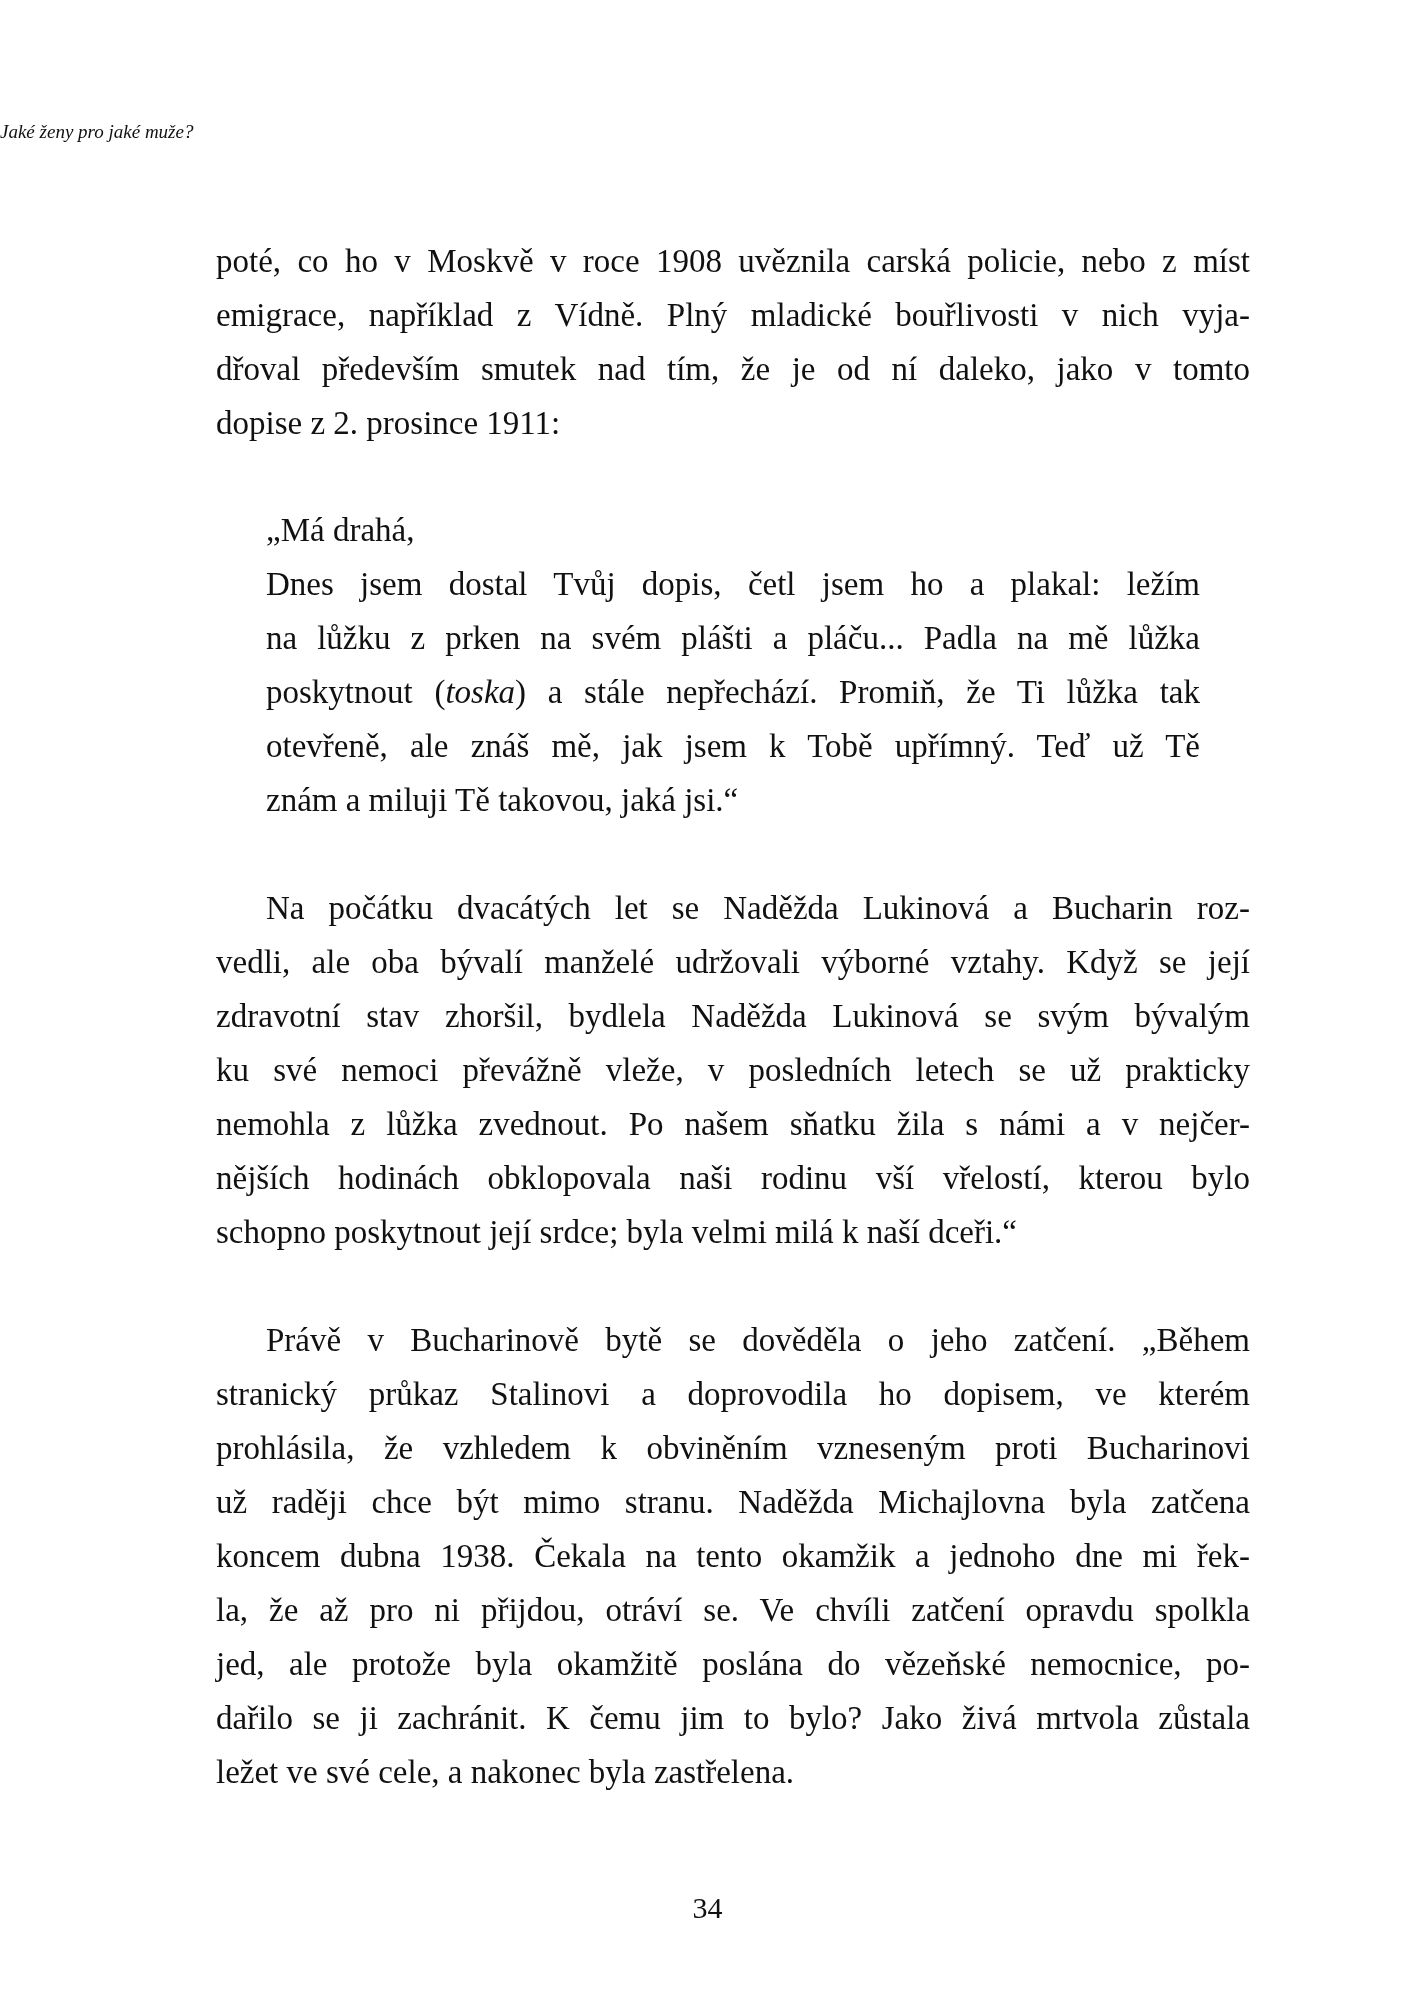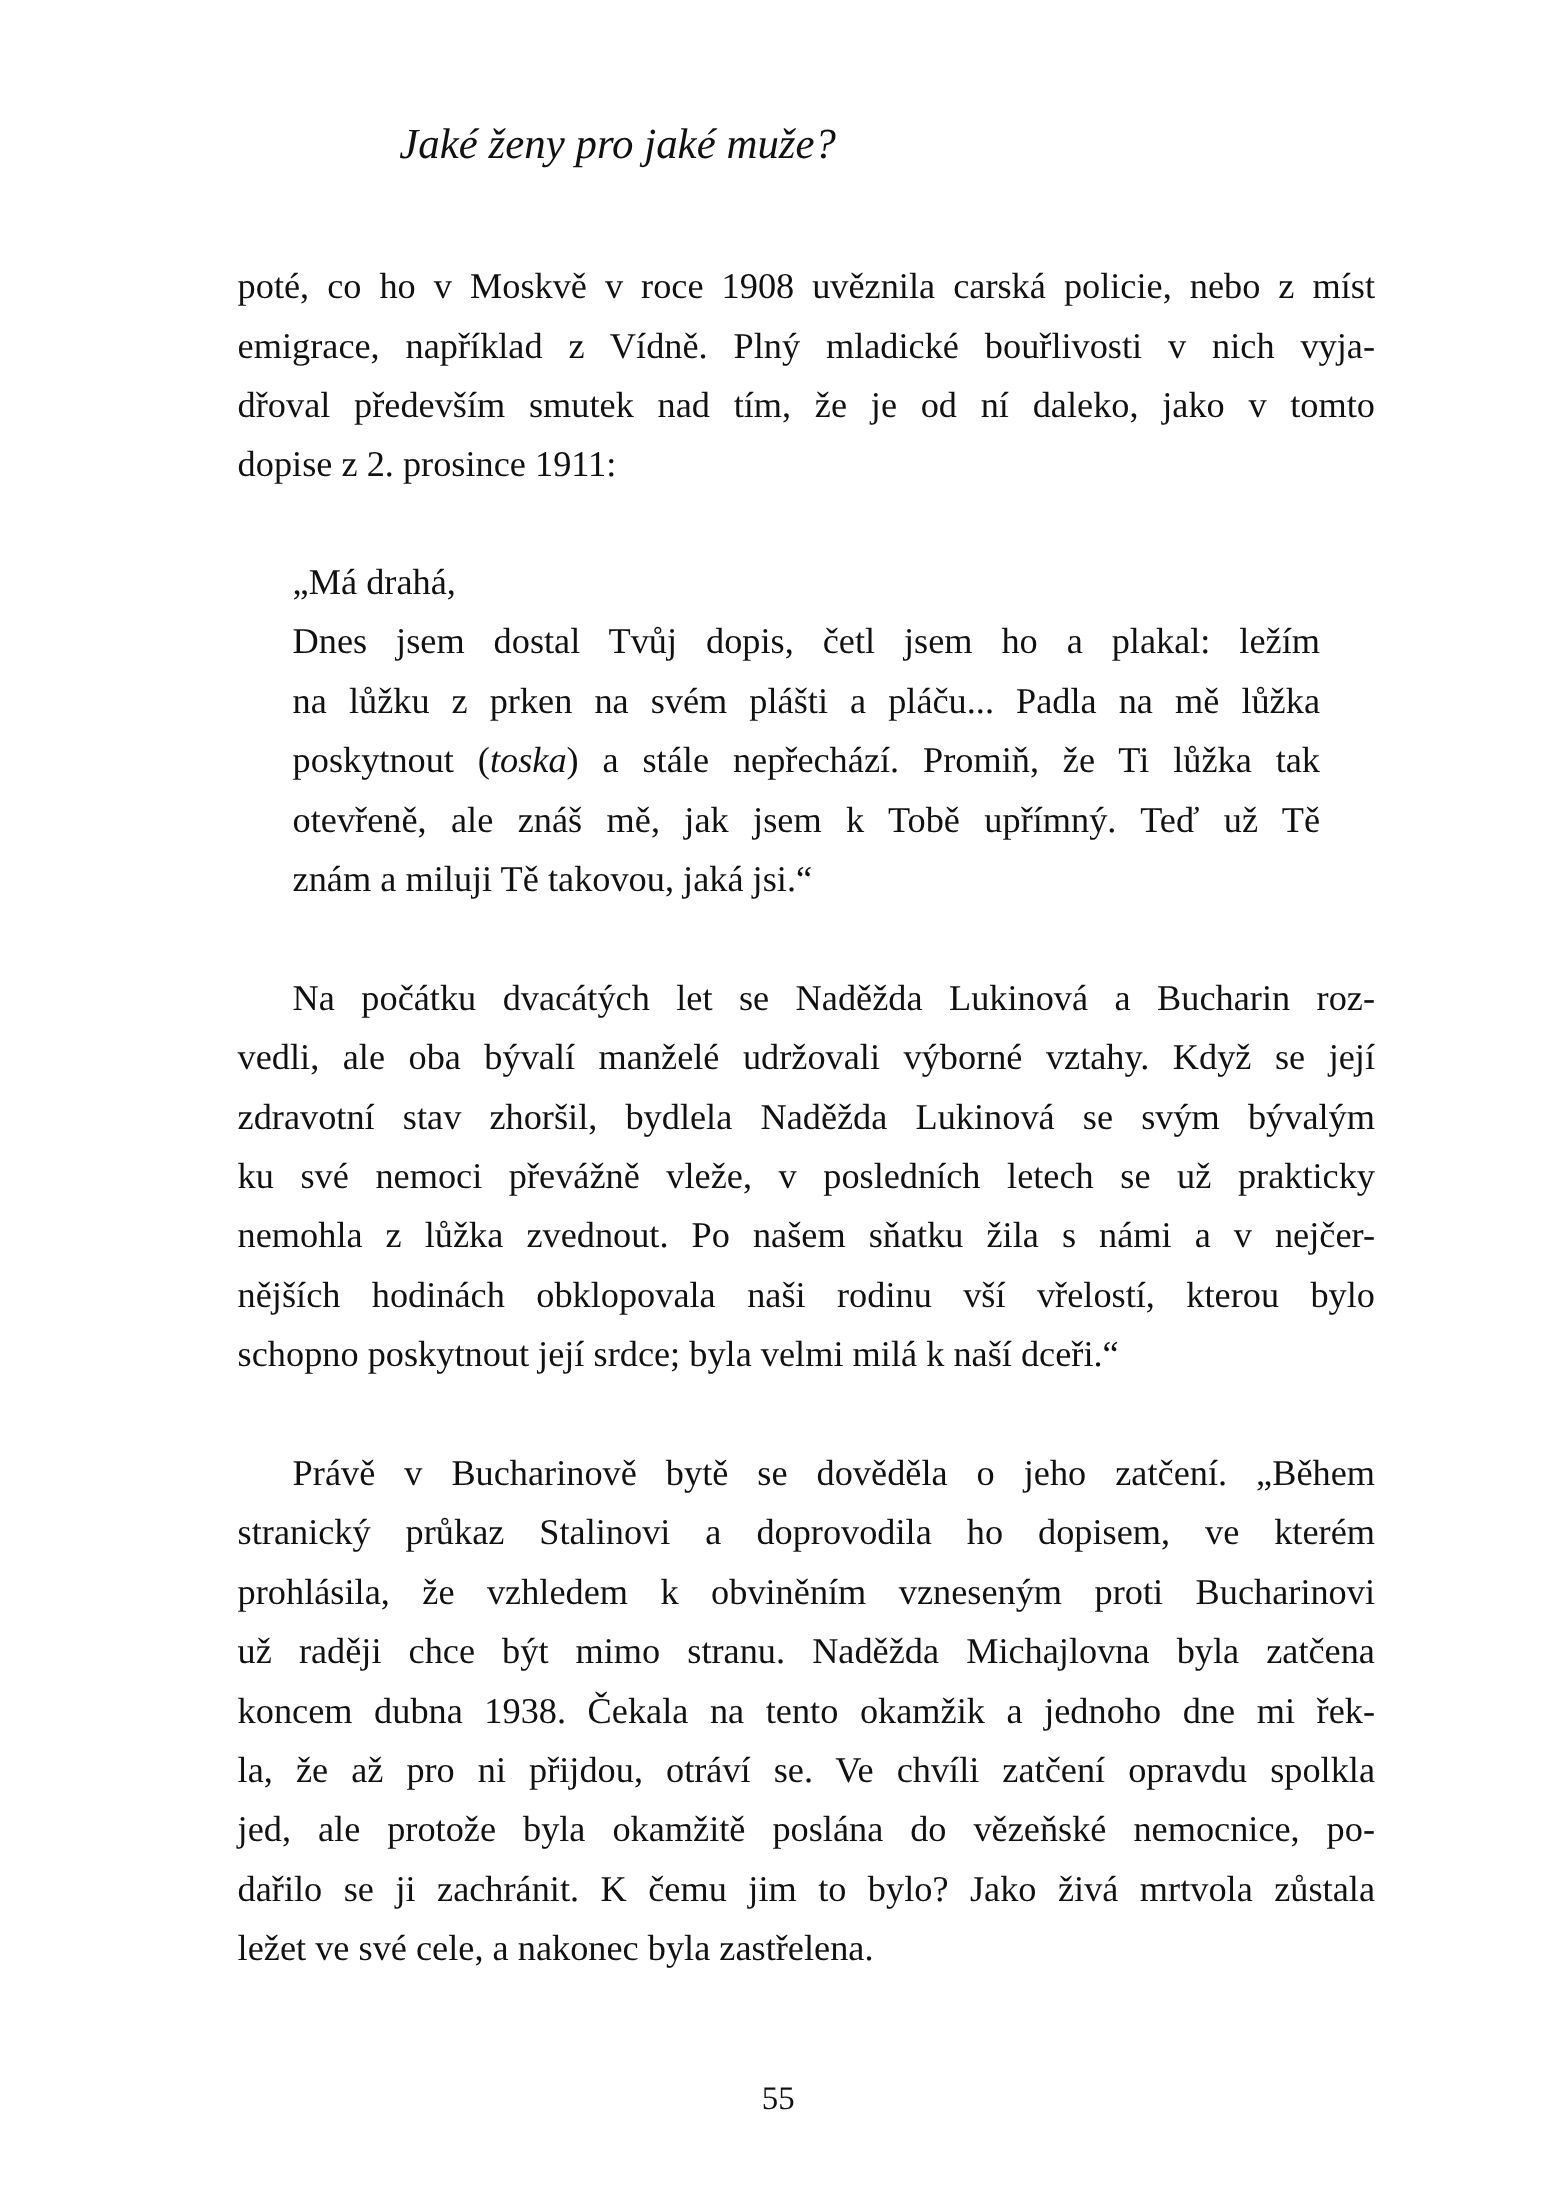--- a/index.html
+++ b/index.html
@@ -1,19 +1,19 @@
 <!DOCTYPE html>
 <html><head>
 <meta charset="utf-8">
 <style>
   html, body { margin: 0; padding: 0; background: #ffffff; }
   body { width: 1415px; height: 2000px; position: relative; overflow: hidden;
          font-family: "Liberation Serif", "DejaVu Serif", serif; color: #111111; }
-  .running-head { position: absolute; top: 112px; left: 0; width: 1123px; text-align: center;
-                  font-style: italic; font-size: 39px; line-height: 40px; }
+  .running-head { position: absolute; top: 112px; left: 0; width: 1123px; 
+                  font-style: italic; font-size: 19px; line-height: 40px; }
   .block { position: absolute; }
   .body-text { left: 216px; width: 1034px; }
   .quote { left: 266px; width: 934px; }
   .line { display: block; height: 54px; line-height: 54px; font-size: 33px; white-space: nowrap;
           text-align: justify; text-align-last: justify; }
   .line.last { text-align-last: left; }
   .line.indent { padding-left: 50px; }
   .page-number { position: absolute; top: 1888px; left: 0; width: 1415px; text-align: center;
                  font-size: 30px; line-height: 40px; }
   em { font-style: italic; }
@@ -54,13 +54,13 @@
   <span class="line">stranický průkaz Stalinovi a doprovodila ho dopisem, ve kterém</span>
   <span class="line">prohlásila, že vzhledem k obviněním vzneseným proti Bucharinovi</span>
   <span class="line">už raději chce být mimo stranu. Naděžda Michajlovna byla zatčena</span>
   <span class="line">koncem dubna 1938. Čekala na tento okamžik a jednoho dne mi řek-</span>
   <span class="line">la, že až pro ni přijdou, otráví se. Ve chvíli zatčení opravdu spolkla</span>
   <span class="line">jed, ale protože byla okamžitě poslána do vězeňské nemocnice, po-</span>
   <span class="line">dařilo se ji zachránit. K čemu jim to bylo? Jako živá mrtvola zůstala</span>
   <span class="line last">ležet ve své cele, a nakonec byla zastřelena.</span>
 </div>
 
-<div class="page-number">55</div>
+<div class="page-number">34</div>
 
 </body></html>

